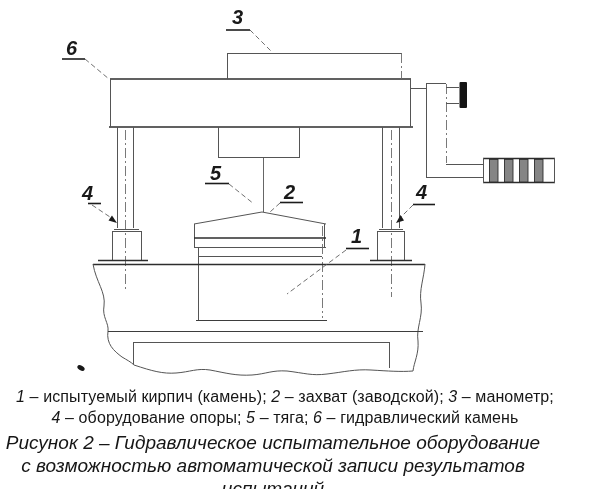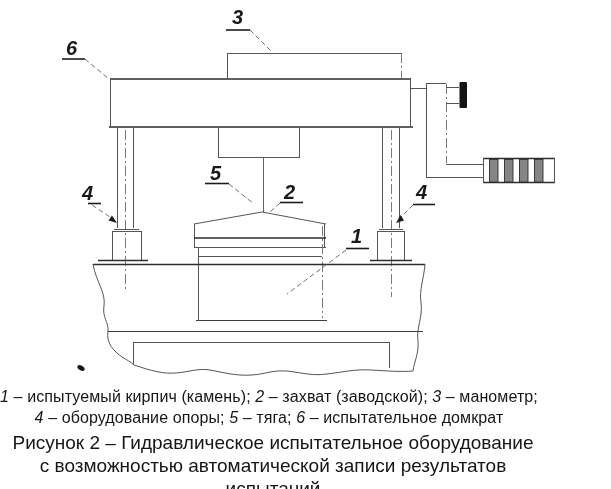--- a/index.html
+++ b/index.html
@@ -12,30 +12,30 @@
   
   .ln {stroke:#555555;stroke-width:1;fill:none;stroke-linecap:butt;}
   .lnm{stroke:#3d3d3d;stroke-width:1.2;fill:none;}
   .lnd{stroke:#2d2d2d;stroke-width:1.5;fill:none;}
   .cl {stroke:#6a6a6a;stroke-width:.9;fill:none;stroke-dasharray:10 3 2 3;}
   .ld {stroke:#606060;stroke-width:.9;fill:none;stroke-dasharray:5 3;}
   .ul {stroke:#1c1c1c;stroke-width:1.6;fill:none;}
   .num{font-family:"Liberation Sans",sans-serif;font-style:italic;font-weight:bold;
        font-size:20px;fill:#191919;}
   .legend{
-    position:absolute;left:0;top:386px;width:538px;text-align:center;
+    position:absolute;left:16px;top:386px;width:538px;text-align:center;
     font-size:16px;line-height:21px;letter-spacing:.1px;
   }
   .legend p{margin:0;}
   .lg-num{font-style:italic;}
   .caption{
     position:absolute;left:0;top:431px;width:546px;text-align:center;
     font-size:19px;line-height:23px;
   }
-  .caption p{margin:0;}
+  .caption p{margin:0;font-style:italic;}
 </style>
 </head>
 <body>
 
 <div class="stage">
 
   <svg class="fig" width="611" height="385" viewBox="0 0 611 385">
 
     <g>
       <path class="lnd" d="M110,79 H411"></path>
@@ -166,21 +166,21 @@
     <g>
       <text class="num" x="416" y="199">4</text>
       <path class="ul" d="M413,204.5 H435"></path>
       <path class="ld" d="M413,205 L400,218"></path>
       <polygon points="396,223 404,220.5 400.5,215" fill="#1c1c1c"></polygon>
     </g>
   </svg>
 
   <div class="legend">
     <p><span class="lg-num">1</span><span> – испытуемый кирпич (камень); </span><span class="lg-num">2</span><span> – захват (заводской); </span><span class="lg-num">3</span><span> – манометр;</span></p>
-    <p><span class="lg-num">4</span><span> – оборудование опоры; </span><span class="lg-num">5</span><span> – тяга; </span><span class="lg-num">6</span><span> – испытательное домкрат</span></p>
+    <p><span class="lg-num">4</span><span> – оборудование опоры; </span><span class="lg-num">5</span><span> – тяга; </span><span class="lg-num">6</span><span> – гидравлический камень</span></p>
   </div>
 
   <div class="caption">
     <p>Рисунок 2 – Гидравлическое испытательное оборудование</p>
     <p>с возможностью автоматической записи результатов испытаний</p>
   </div>
 
 </div>
 
 </body></html>

